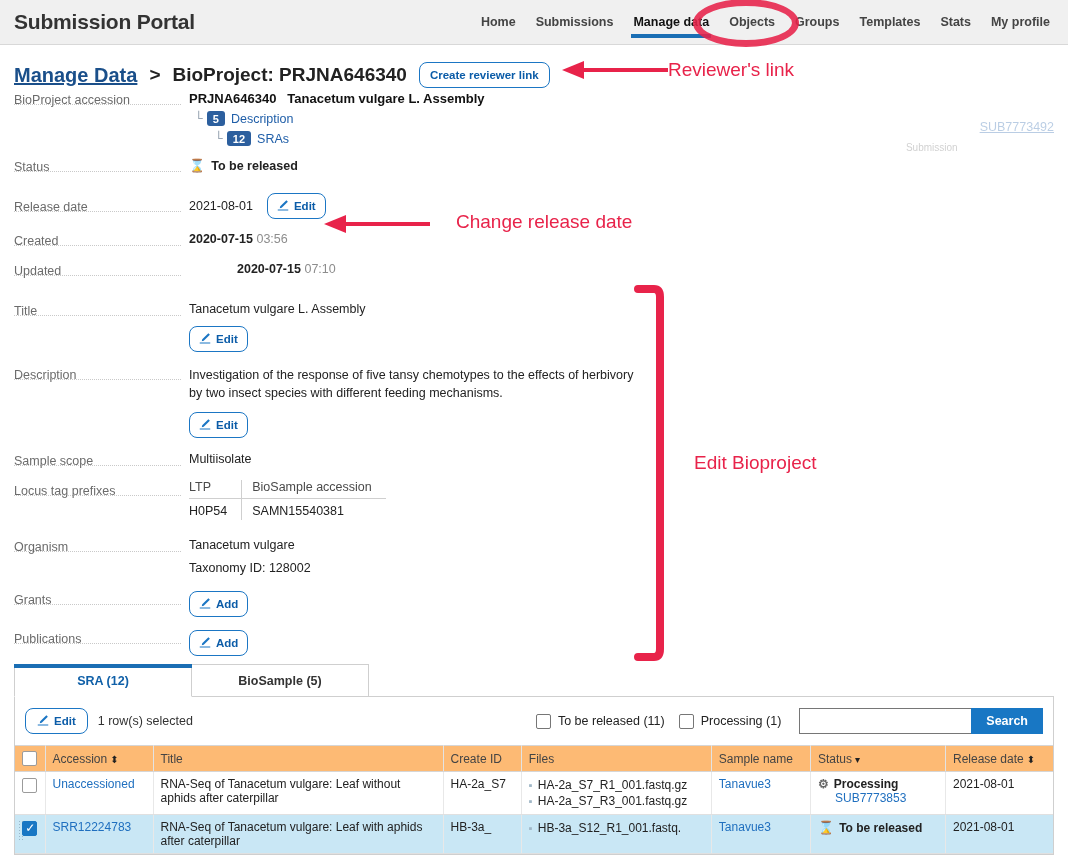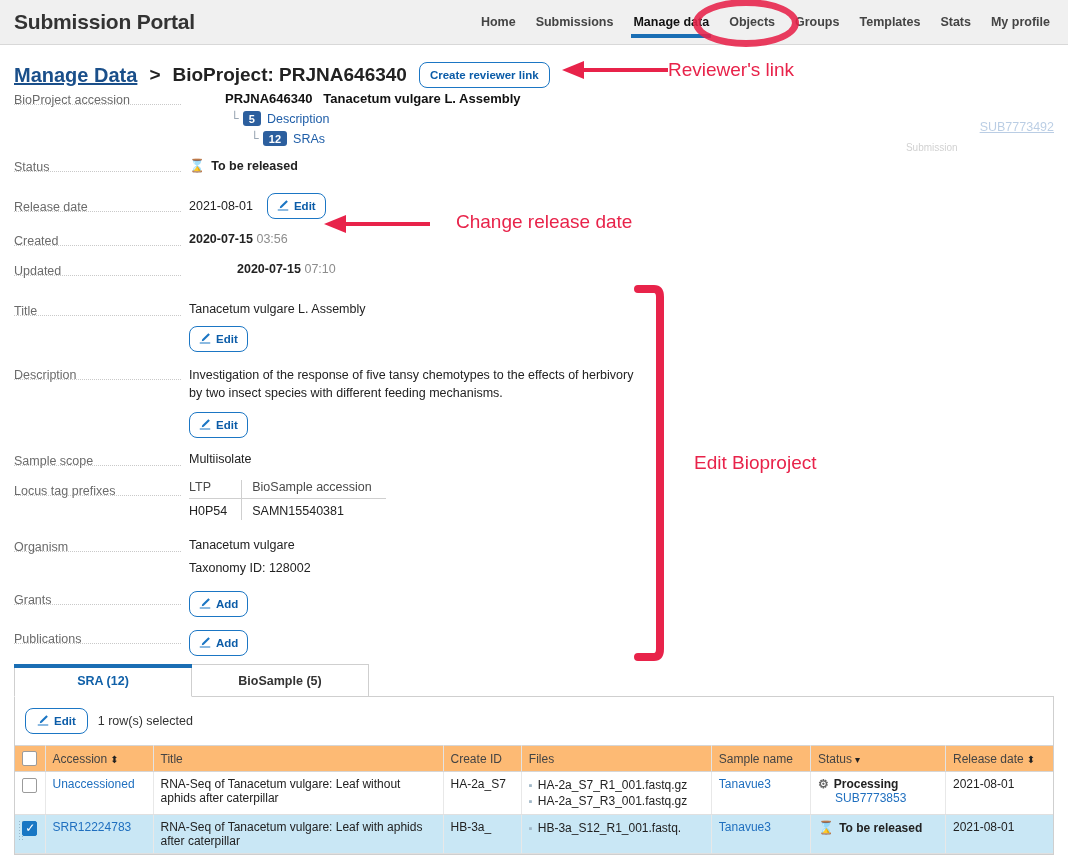--- a/index.html
+++ b/index.html
@@ -269,21 +269,21 @@
   <button class="btn-outline" style="padding:6px 10px;">Create reviewer link</button>
 </div>
 
 <div class="detail">
 
   <div class="submission-side">
     <span class="lbl">Submission</span>
     <span class="lnk">SUB7773492</span>
   </div>
 
-  <div class="drow" style="margin-bottom:12px;gap:36px;">
+  <div class="drow" style="margin-bottom:12px;">
     <div class="dlabel">
       <span>BioProject accession</span><span class="dots"></span>
     </div>
     <div class="dval">
       <div class="accession-line">
         <span>PRJNA646340</span>
         &nbsp;
         <span>Tanacetum vulgare L. Assembly</span>
       </div>
       <div class="tree-row" style="padding-left:6px;">
@@ -463,20 +463,34 @@
       <button class="btn-outline" style="padding:5px 11px;">
         <span class="pencil">
           <svg width="12" height="12" viewBox="0 0 16 16" fill="#1b76c4">
               <path d="M12.5 1.5l2 2-8.2 8.2-2.6.6.6-2.6 8.2-8.2zM1 14h14v1.2H1z"></path>
             </svg>
         </span>
         <span>Edit</span>
       </button>
       <span class="sel-text">1 row(s) selected</span>
 
+      <div class="filters">
+        <label class="chk">
+          <span class="box"></span>
+          <span>To be released (11)</span>
+        </label>
+        <label class="chk">
+          <span class="box"></span>
+          <span>Processing (1)</span>
+        </label>
+        <div class="searchbox">
+          <input type="text" placeholder="" style="">
+          <button>Search</button>
+        </div>
+      </div>
     </div>
 
     <table class="grid">
       <thead>
         <tr>
           <th class="cb-cell"><span class="cb"></span></th>
           <th><span>Accession</span><span class="sortico">⬍</span></th>
           <th style="width:290px">Title</th>
           <th>Create ID</th>
           <th style="width:190px">Files</th>

